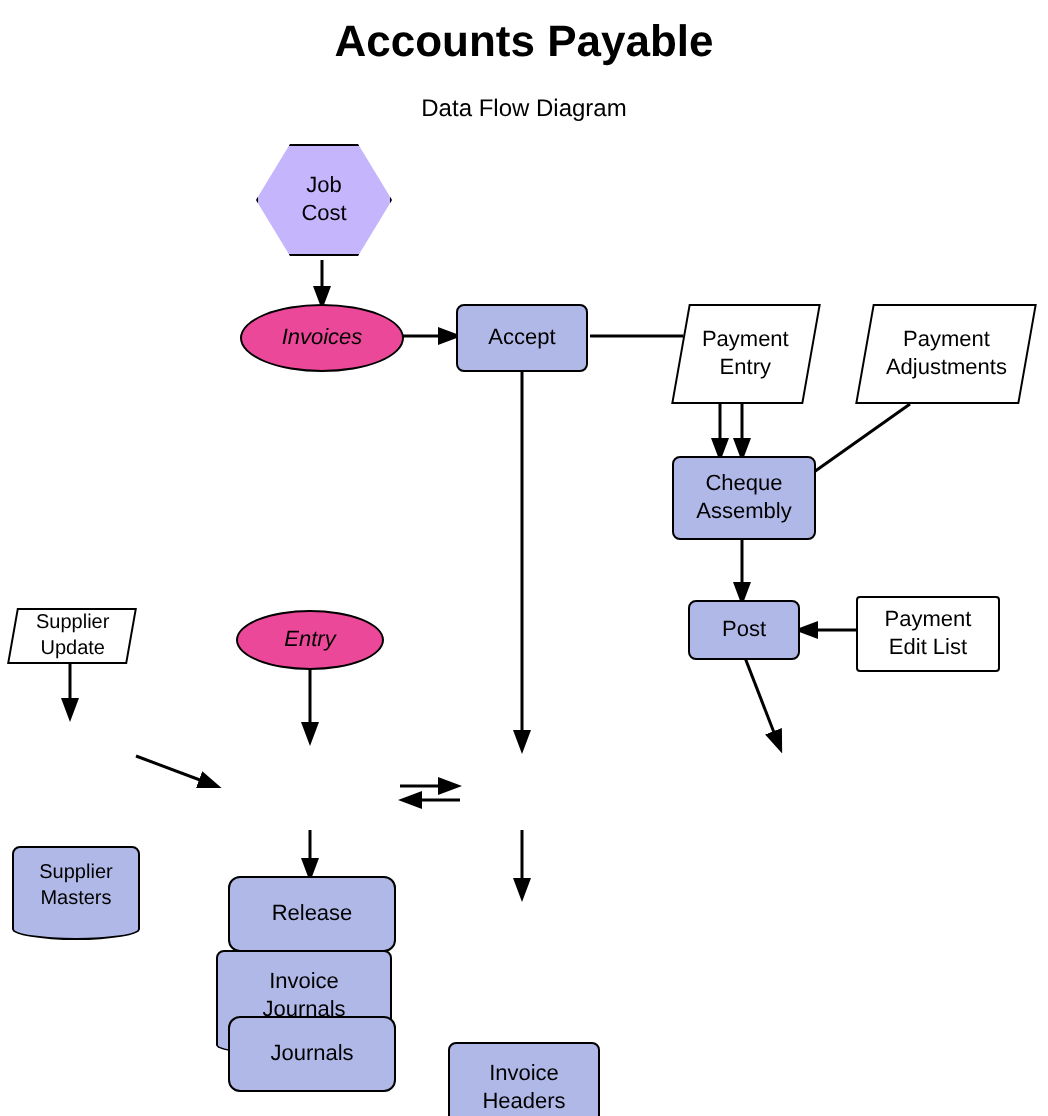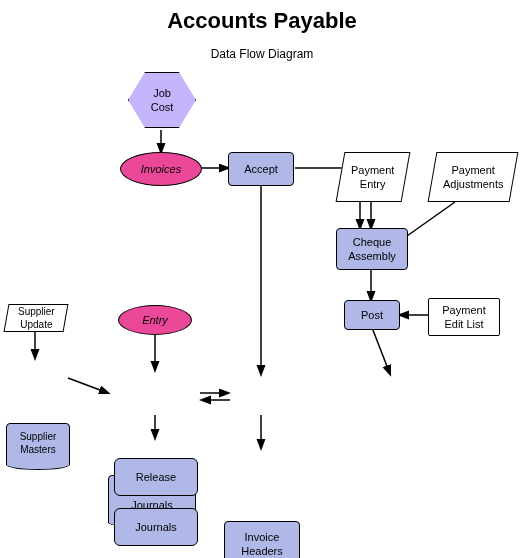--- a/index.html
+++ b/index.html
@@ -212,21 +212,21 @@
 
   <div class="node shape-doc" style="left:224px; top:370px; width:76px; height:46px;">
     <span style="white-space:pre-line;">Invoice
 Headers</span>
   </div>
 
   <div class="node shape-doc" style="left:340px; top:370px; width:76px; height:46px; font-size:10px;">
     
   </div>
 
-  <div class="node shape-rect-blue" style="left:114px; top:438px; width:84px; height:38px; border-radius:6px;margin-top:20px;">
+  <div class="node shape-rect-blue" style="left:114px; top:438px; width:84px; height:38px; border-radius:6px;">
     <span>Release</span>
   </div>
 
   <div class="node shape-rect-blue" style="left:114px; top:508px; width:84px; height:38px; border-radius:6px;">
     <span>Journals</span>
   </div>
 
 </div>
 
 </body></html>

